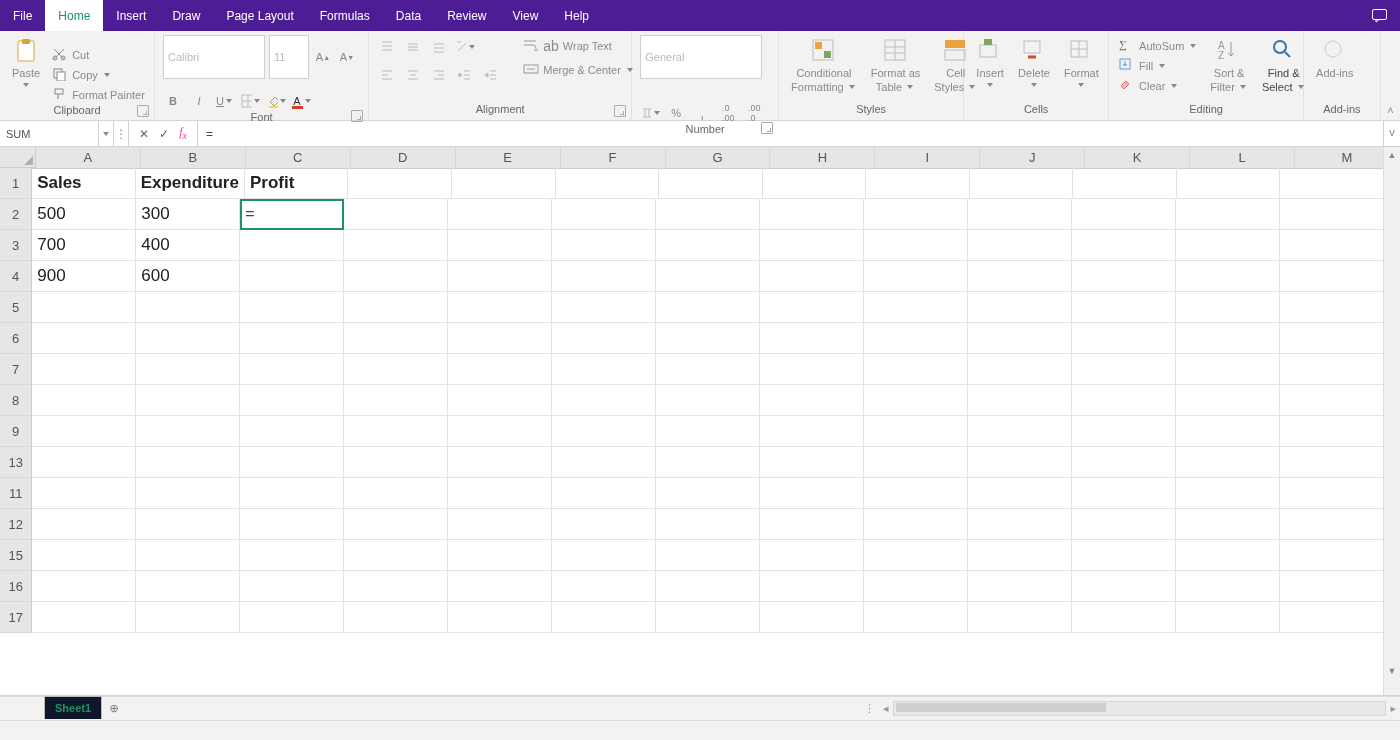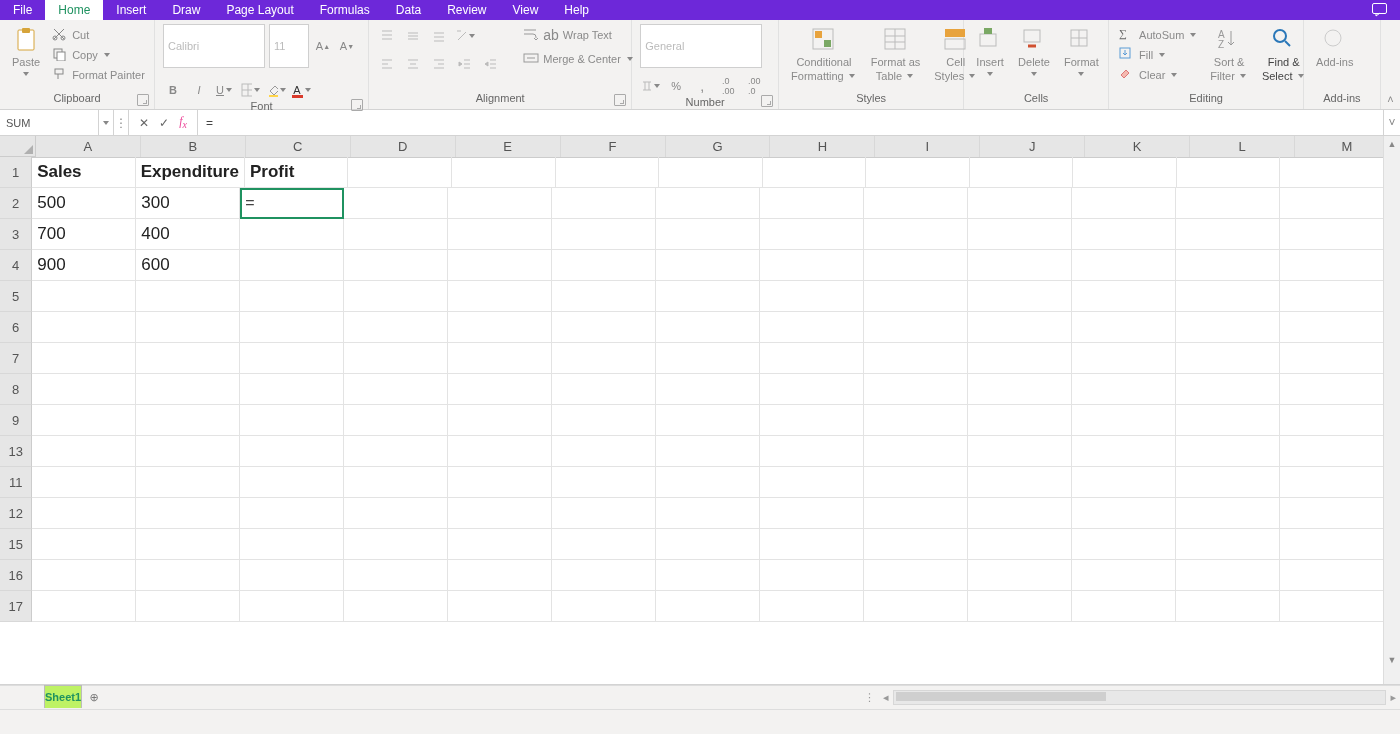--- a/index.html
+++ b/index.html
@@ -1,16 +1,16 @@
 <!DOCTYPE html>
 <html><head>
 <meta charset="utf-8">
 <style>
 html,body{margin:0;padding:0;font-family:"Segoe UI",Arial,sans-serif;font-size:12px;color:#333;background:#fff;overflow:hidden;width:1400px;height:740px}
-.titlebar{height:20px;background:#6d28d9;display:flex;align-items:stretch;color:#fff}
+.titlebar{height:31px;background:#4c1d95;display:flex;align-items:stretch;color:#fff}
 .tab{padding:0 13px;display:flex;align-items:center;cursor:pointer;font-size:12px}
 .tab.active{background:#fff;color:#1f9260}
 .titlebar-right{margin-left:auto;display:flex;align-items:center;padding-right:10px;gap:14px}
 .tell-me{display:flex;align-items:center;gap:6px;font-size:12px;color:#eaf4ee}
 .bulb{width:14px;height:14px;border:1px solid #eaf4ee;border-radius:50%}
 .ribbon{height:89px;background:#f3f2f1;border-bottom:1px solid #d3d3d3;display:flex;font-size:11px;color:#8a8a8a;user-select:none}
 .group{border-right:1px solid #e1e1e1;padding:4px 8px 2px;display:flex;flex-direction:column}
 .group-body{flex:1;display:flex;align-items:flex-start;gap:6px}
 .group-label{height:15px;text-align:center;color:#666;font-size:11px;position:relative}
 .dlg{position:absolute;right:-3px;bottom:1px;width:10px;height:10px;border:1px solid #aaa;border-radius:1px}
@@ -41,21 +41,21 @@
 .rows{position:absolute;top:21px;left:0;right:16px;bottom:0;overflow:hidden}
 .row{display:flex;height:31px}
 .rh{width:36px;background:#e6e6e6;border-right:1px solid #ccc;border-bottom:1px solid #d8d8d8;text-align:center;color:#555;line-height:31px;font-size:13px}
 .cell{width:107px;border-right:1px solid #e3e3e3;border-bottom:1px solid #e3e3e3;padding:0 5px;display:flex;align-items:center;font-size:17px;color:#222}
 .cell.bold{font-weight:700}
 .cell.active{outline:2px solid #1f9260;outline-offset:-2px;border-bottom-color:transparent}
 .cell input{border:none;outline:none;width:100%;font-size:16px;color:#444;background:transparent;padding:0}
 .vsb{position:absolute;top:0;right:0;width:16px;bottom:0;background:#f0f0f0;border-left:1px solid #ddd}
 .vsb .arr{height:16px;text-align:center;color:#888;font-size:9px;line-height:16px}
 .sheetbar{height:23px;background:#f3f2f1;display:flex;align-items:stretch;font-size:11px;border-top:1px solid #ddd}
-.sheet-tab{padding:0 0;background:#bef264;border:1px solid #bbb;border-bottom:none;display:flex;align-items:center;color:#1f9260;font-weight:600;position:relative;top:-1px;margin-left:44px}
+.sheet-tab{padding:0 10px;background:#0f172a;border:1px solid #bbb;border-bottom:none;display:flex;align-items:center;color:#1f9260;font-weight:600;position:relative;top:-1px;margin-left:44px}
 .addsheet{width:24px;display:flex;align-items:center;justify-content:center;color:#777}
 .hsb{flex:1;display:flex;align-items:center;margin-left:auto;max-width:540px}
 .hsb .tr{flex:1;height:13px;background:#e8e8e8;border:1px solid #d7d7d7;position:relative}
 .hsb .thumb{position:absolute;left:2px;top:1px;height:9px;width:210px;background:#cfcfcf}
 .statusbar{height:24px;background:#f3f2f1;border-top:1px solid #ddd}
 .dimico{width:20px;height:20px;display:inline-flex;align-items:center;justify-content:center;color:#888}
 svg{display:block}
 .stack{display:flex;flex-direction:column;gap:2px}
 </style>
 </head>
@@ -89,21 +89,21 @@
       <div class="btn">
         <span class="ic-lg">
             <svg width="28" height="28">
               <rect x="6" y="4" width="16" height="20" rx="1" fill="#fff" stroke="#d6a43b"></rect>
               <rect x="10" y="2" width="8" height="5" rx="1" fill="#d6a43b"></rect>
             </svg>
           </span>
         <span>Paste</span>
         <span class="chev"></span>
       </div>
-      <div class="stack" style="margin-top:2px">
+      <div class="stack" style="margin-top:11px">
         <div class="btn small">
             <span class="ic">
               <svg width="14" height="14">
                 <path d="M2 2 L12 12 M12 2 L2 12" stroke="#888" fill="none"></path>
                 <circle cx="3" cy="11" r="2" fill="none" stroke="#888"></circle>
                 <circle cx="11" cy="11" r="2" fill="none" stroke="#888"></circle>
               </svg>
             </span>
             <span>Cut</span>
           </div>
@@ -252,21 +252,21 @@
             </span>
             <span>Merge &amp; Center</span>
             <span class="chev"></span>
           </div>
       </div>
     </div>
     <div class="group-label"><span>Alignment</span><span class="dlg"></span></div>
   </div>
 
   <div class="group" style="width:135px">
-    <div class="group-body" style="flex-direction:column;gap:8px">
+    <div class="group-body" style="flex-direction:column;gap:24px">
       <input class="rib-input" style="width: 112px;" value="General">
       <div class="mini-row">
         <span class="dimico">
             <svg width="14" height="14">
               <path d="M3 3 H11 M3 11 H11 M5 3 V11 M9 3 V11" stroke="#bbb"></path>
             </svg>
             <span class="chev"></span>
           </span>
         <span class="dimico">%</span>
         <span class="dimico" style="font-size:14px">,</span>

